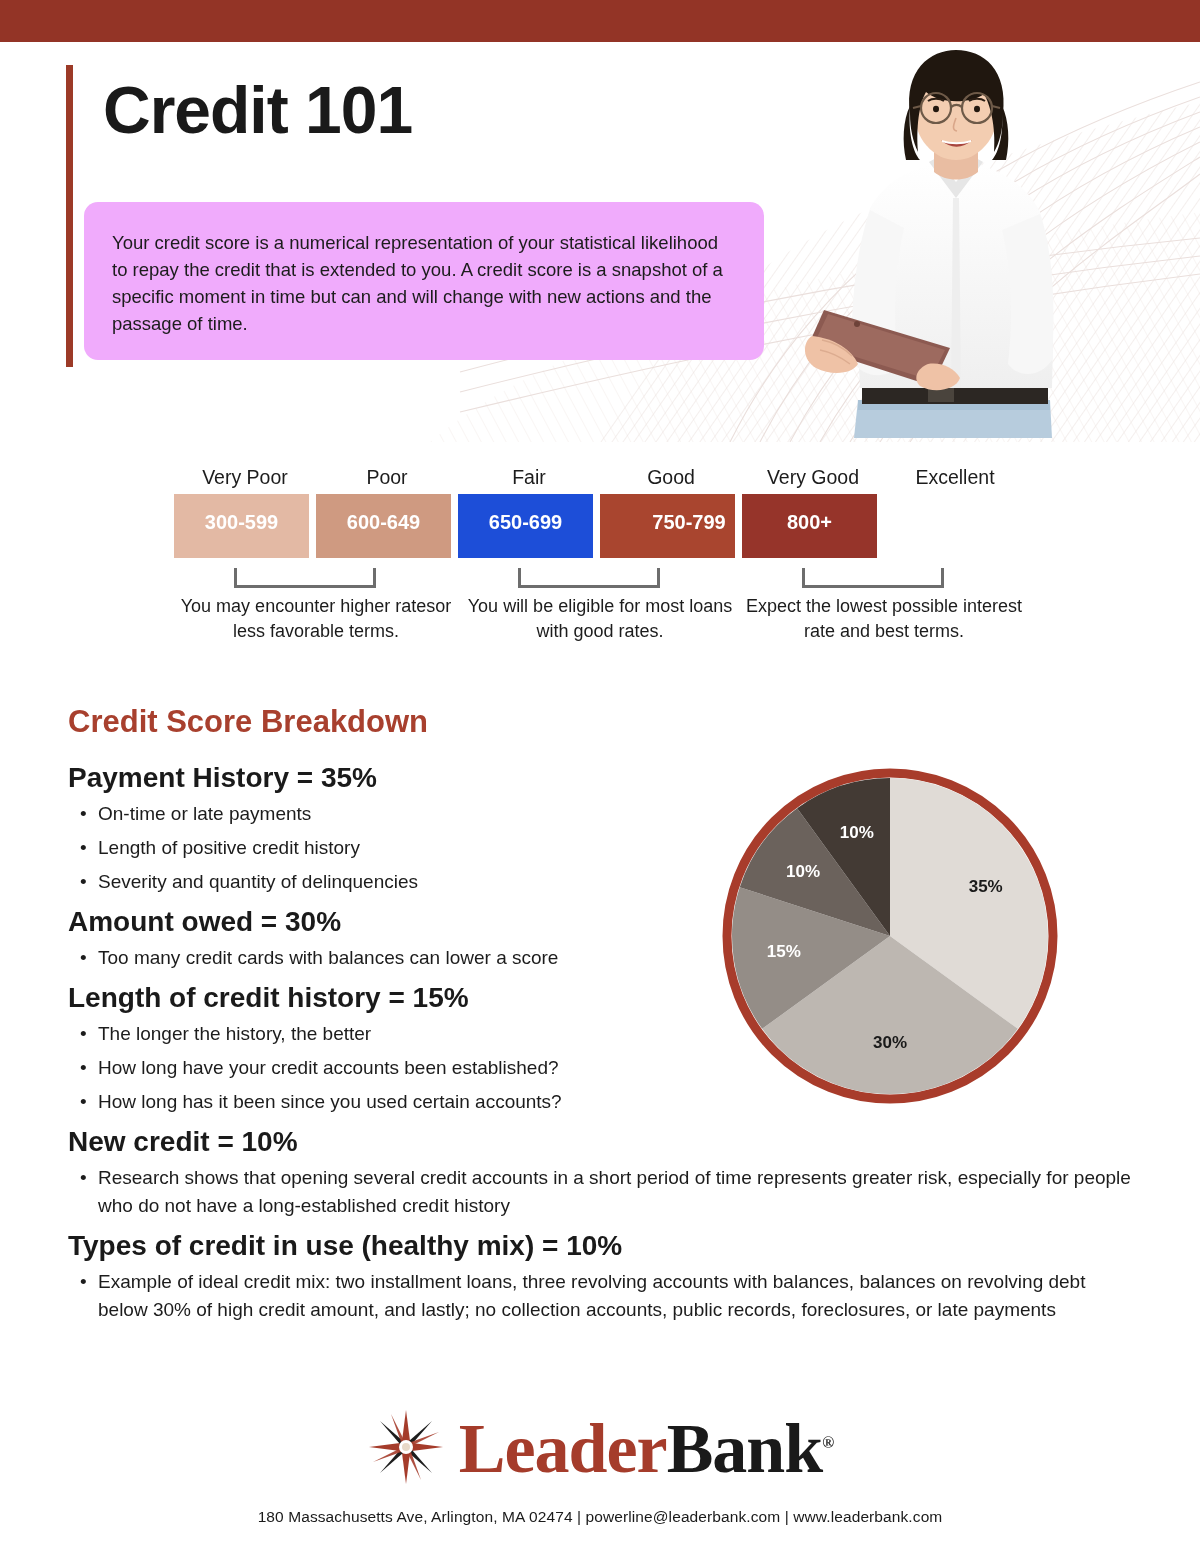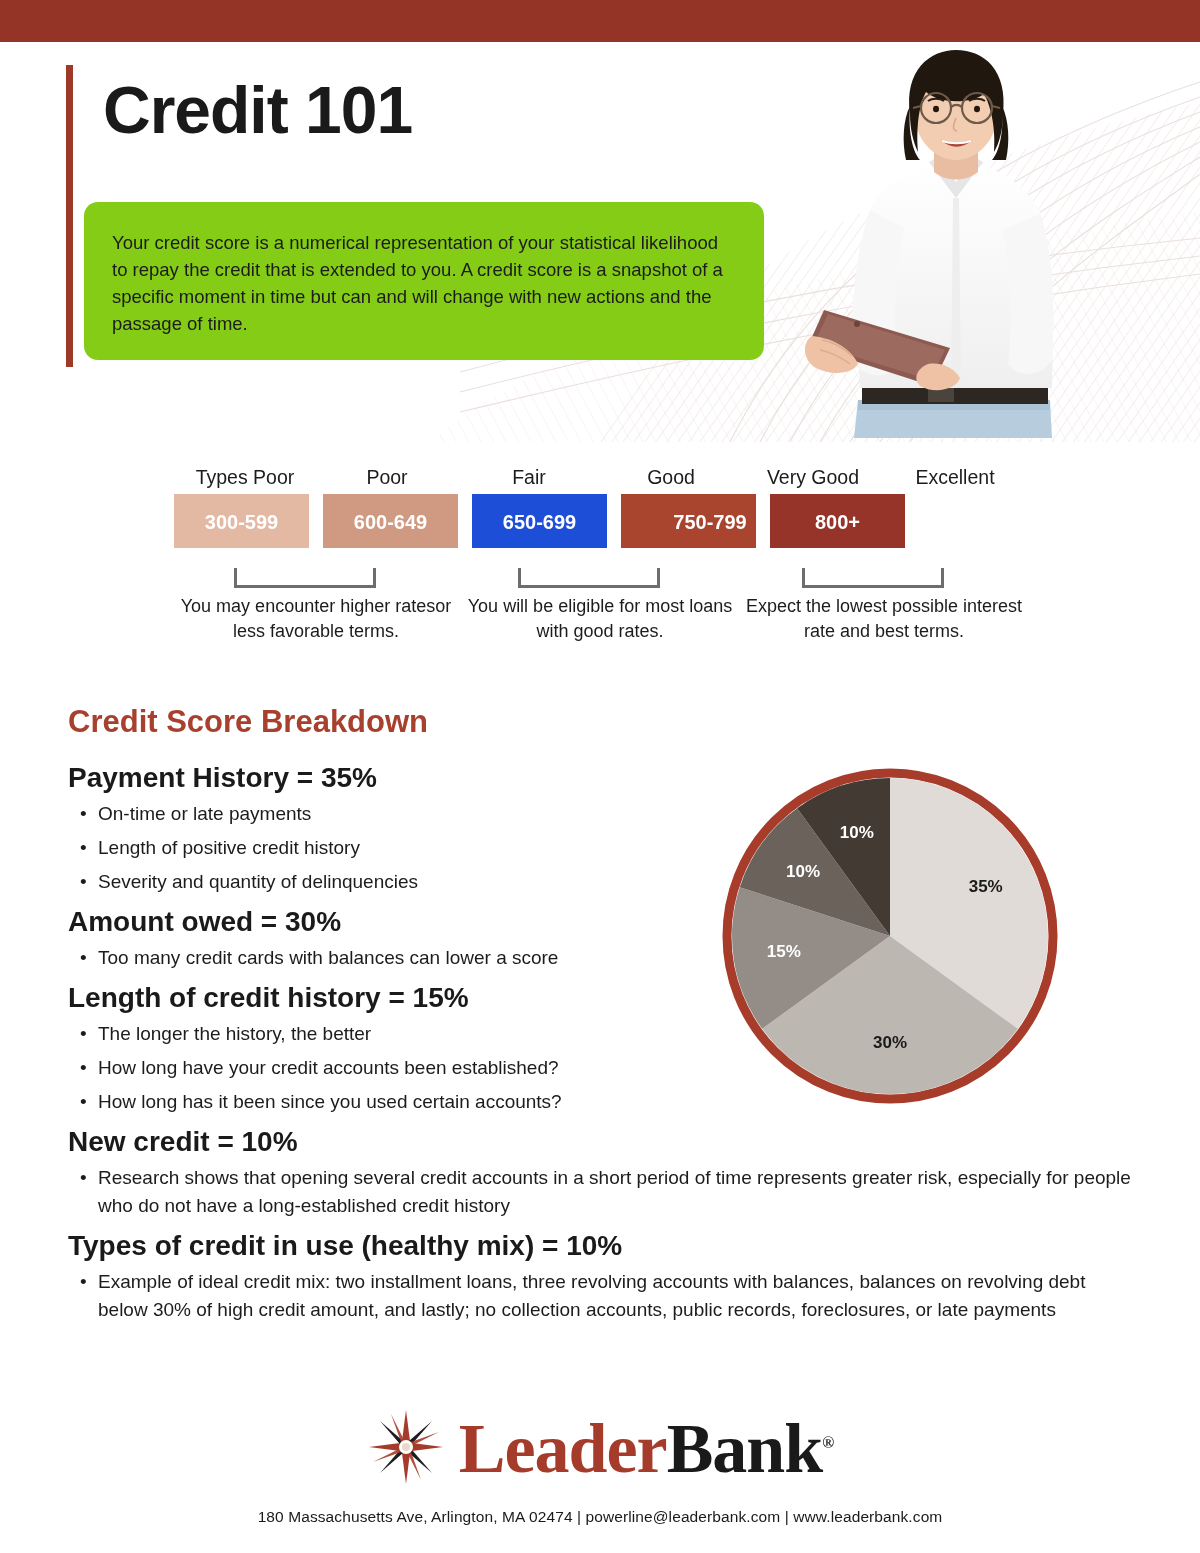--- a/index.html
+++ b/index.html
@@ -49,21 +49,21 @@
     font-weight: 700;
     letter-spacing: -1px;
     color: #1a1a1a;
   }
 
   .intro-box {
     position: absolute;
     top: 202px; left: 84px;
     width: 680px;
     height: 158px;
-    background: #84cc16;
+    background: #f0abfc;
     border-radius: 14px;
     padding: 27px 40px 0 28px;
   }
   .intro-box p {
     font-size: 18.5px;
     line-height: 27px;
     color: #1c1c1c;
   }
 
   
@@ -85,22 +85,22 @@
   }
   .scale-labels { margin-bottom: 5px; }
   .scale-labels div {
     width: 142px;
     text-align: center;
     font-size: 19.5px;
     color: #1c1c1c;
   }
   .scale-bars div {
     width: 135px;
-    margin-right: 14px;
-    height: 54px;
+    margin-right: 7px;
+    height: 64px;
     line-height: 56px;
     text-align: center;
     color: #ffffff;
     font-size: 20px;
     font-weight: 600;
   }
 
   
   .brackets {
     position: absolute;
@@ -328,21 +328,21 @@
       <path d="M12,288 C2,294 2,312 16,320 C32,328 52,326 58,316 C52,302 34,290 12,288 Z" fill="#efc2a6"></path>
       <path d="M128,316 C118,320 112,330 120,338 C134,346 156,342 160,330 C154,320 142,314 128,316 Z" fill="#efc2a6"></path>
       <path d="M22,292 C32,294 44,300 52,308" stroke="#dcac90" stroke-width="1.4" fill="none"></path>
       <path d="M20,302 C30,304 42,310 50,316" stroke="#dcac90" stroke-width="1.4" fill="none"></path>
     </g>
   </svg>
 </div>
 
 <div class="scale">
   <div class="scale-labels">
-    <div>Types Poor</div>
+    <div>Very Poor</div>
     <div>Poor</div>
     <div>Fair</div>
     <div>Good</div>
     <div>Very Good</div>
     <div>Excellent</div>
   </div>
   <div class="scale-bars">
     <div style="background: rgb(227, 185, 164);">300-599</div>
     <div style="background: rgb(207, 154, 129);">600-649</div>
     <div style="background: #1d4ed8;">650-699</div>

